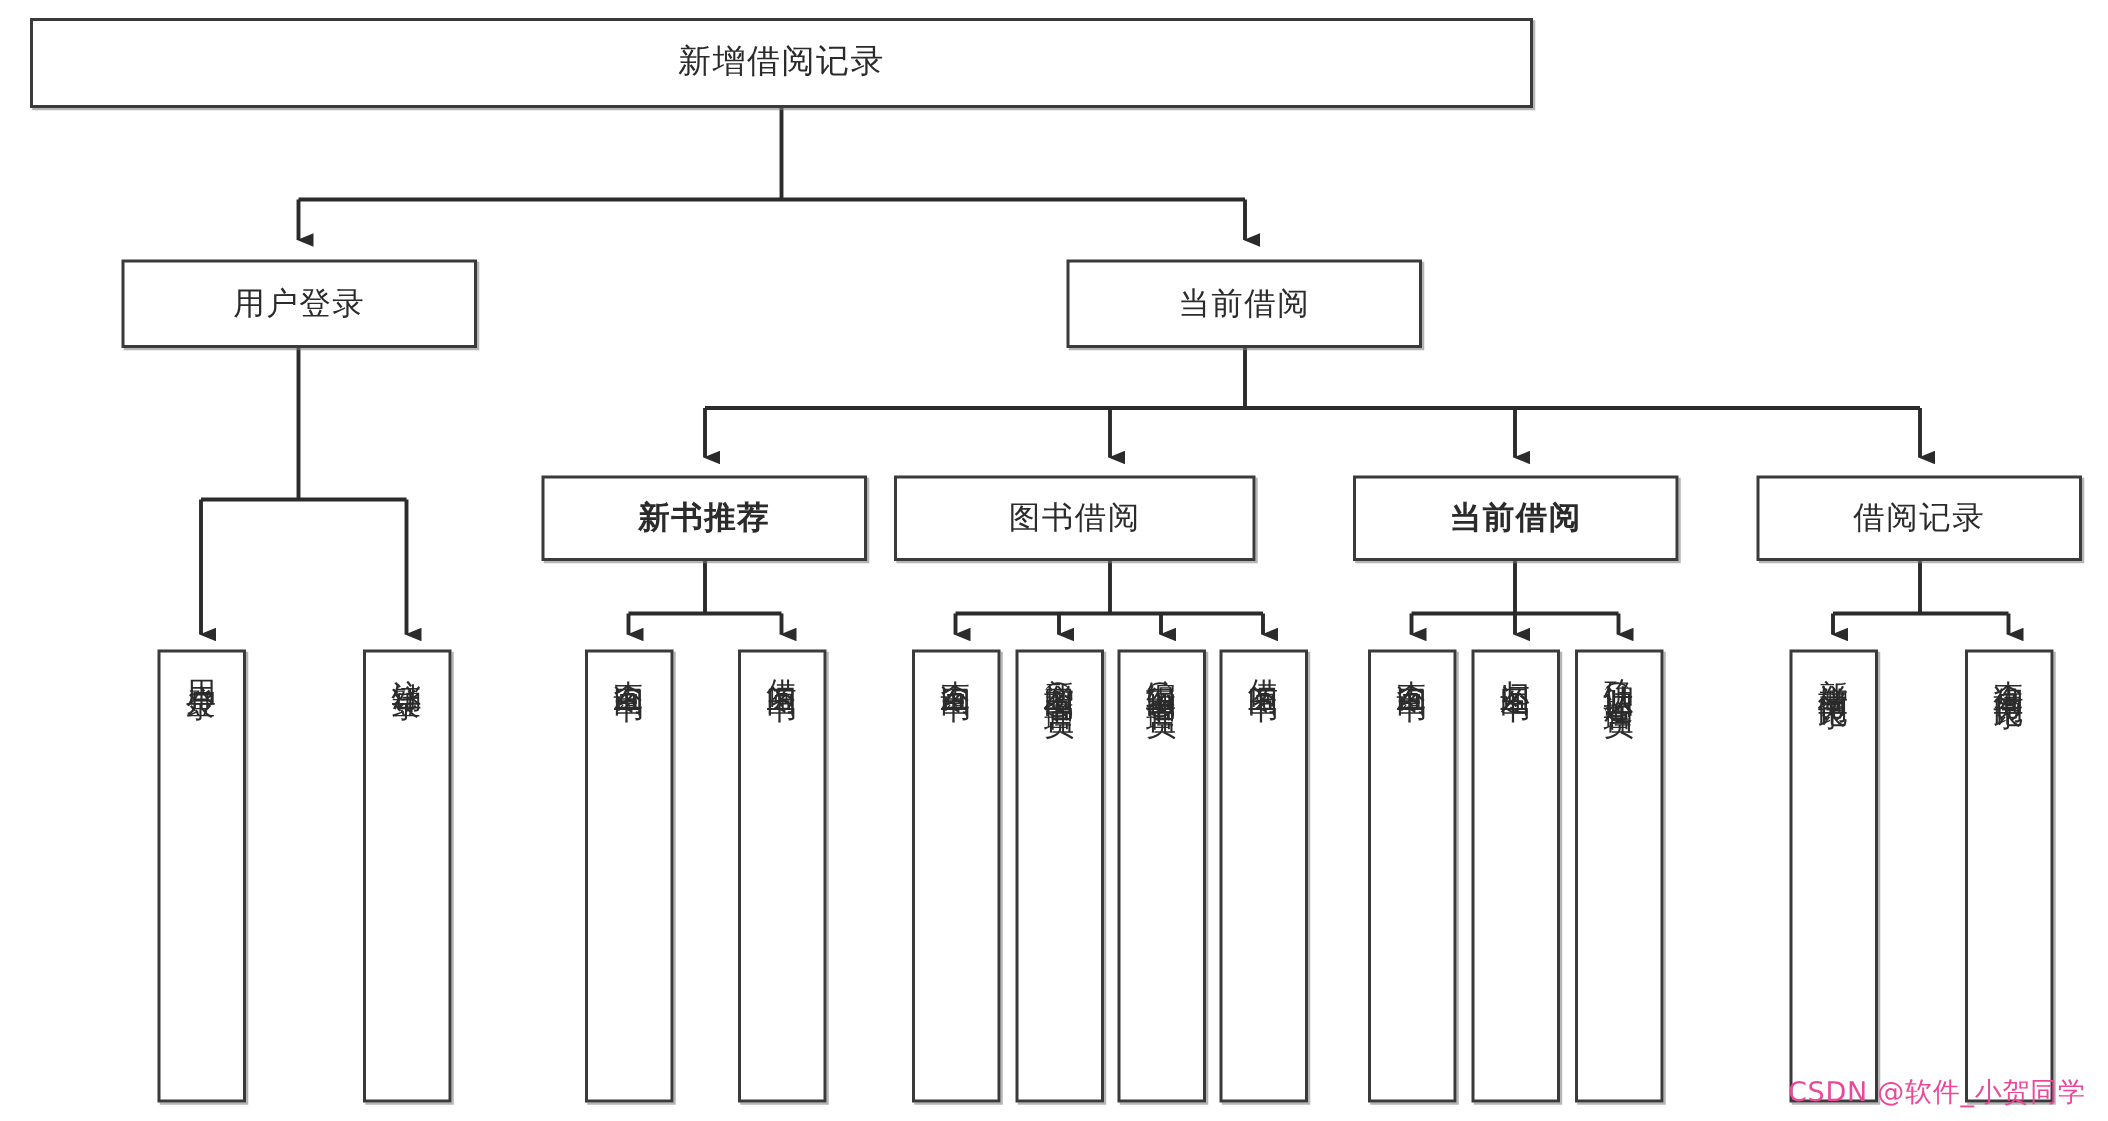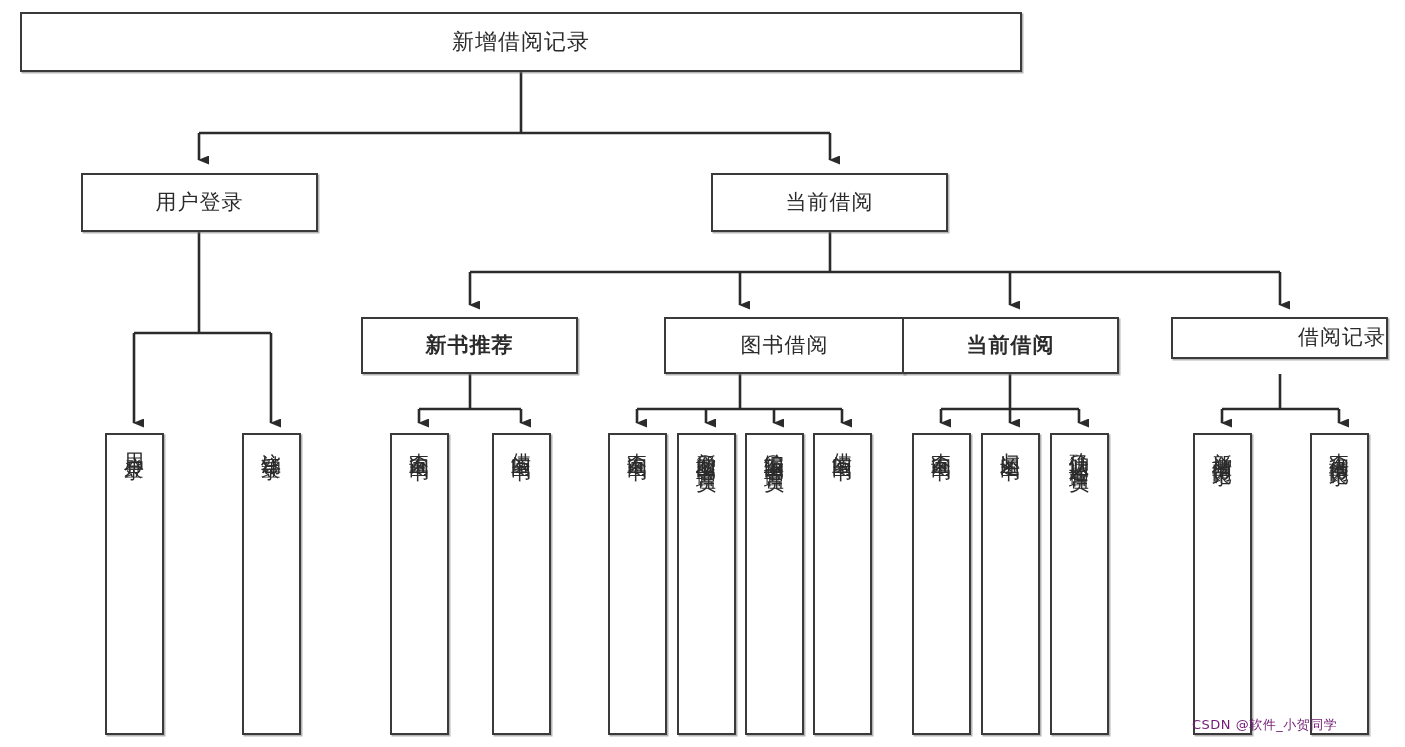--- a/index.html
+++ b/index.html
@@ -55,22 +55,22 @@
     -webkit-writing-mode: vertical-rl;
     font-size: 20px;
     letter-spacing: 3px;
     line-height: 1;
     white-space: nowrap;
     margin: 0 auto;
   }
   .node.root .label { font-size: 22px; }
   .watermark {
     position: absolute;
-    font-size: 13px;
-    color: #701a75;
+    font-size: 18px;
+    color: #ec4899;
     letter-spacing: 0.5px;
     white-space: nowrap;
     user-select: none;
   }
 </style>
 </head>
 <body>
 
 <div id="canvas">
 
@@ -131,27 +131,27 @@
   <div class="node" style="left:81px; top:173px; width:237px; height:59px;">
     <span class="label">用户登录</span>
   </div>
   <div class="node" style="left:711px; top:173px; width:237px; height:59px;">
     <span class="label">当前借阅</span>
   </div>
 
   <div class="node" style="left:361px; top:317px; width:217px; height:57px;font-weight:bold;">
     <span class="label">新书推荐</span>
   </div>
-  <div class="node" style="left:664px; top:317px; width:241px; height:57px;">
+  <div class="node" style="left:596px; top:317px; width:241px; height:57px;">
     <span class="label">图书借阅</span>
   </div>
   <div class="node" style="left:902px; top:317px; width:217px; height:57px;font-weight:bold;">
     <span class="label">当前借阅</span>
   </div>
-  <div class="node" style="left:1171px; top:317px; width:217px; height:42px;justify-content:flex-end;">
+  <div class="node" style="left:1171px; top:317px; width:217px; height:57px;">
     <span class="label">借阅记录</span>
   </div>
 
   <div class="node vert" style="left:105px; top:433px; width:59px; height:302px;">
     <span class="label">用户登录</span>
   </div>
   <div class="node vert" style="left:242px; top:433px; width:59px; height:302px;">
     <span class="label">注销登录</span>
   </div>
 

